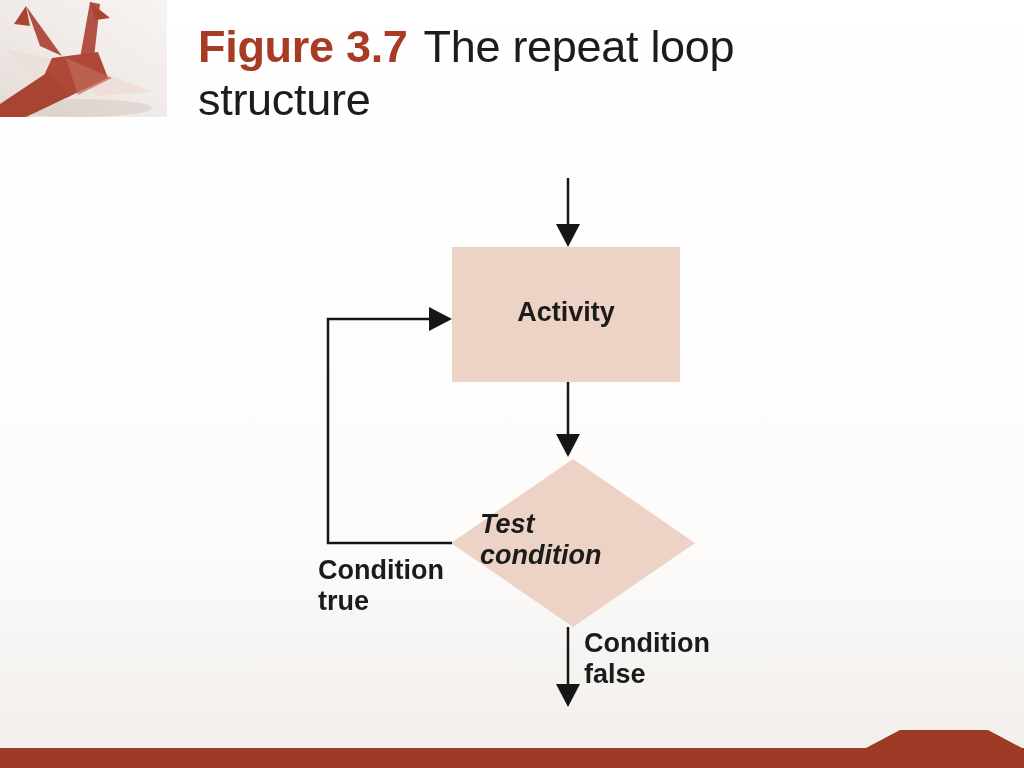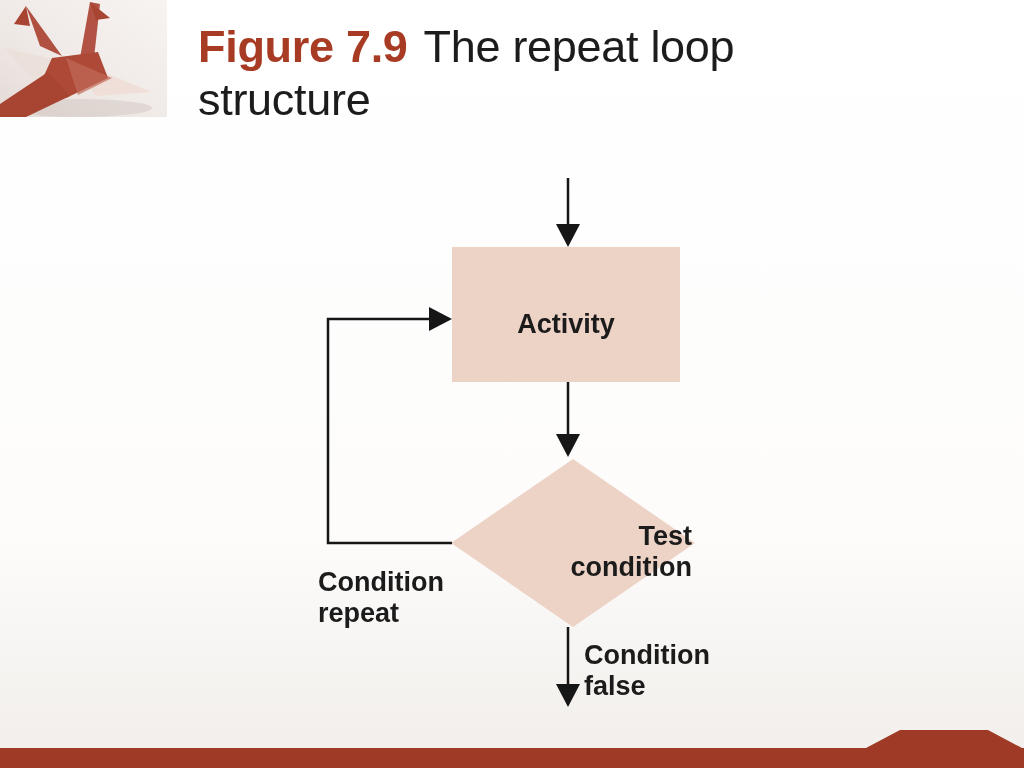--- a/index.html
+++ b/index.html
@@ -13,23 +13,23 @@
   .slide-title {
     position:absolute; left:198px; top:20px; width:672px;
     font-size:45px; line-height:53px; letter-spacing:-0.3px; color:#1c1c1c;
   }
   .slide-title .fig { color:#A83B24; font-weight:bold; margin-right:16px; }
   
   .fc { position:absolute; left:0; top:0; }
   .fc line, .fc polyline { stroke:#161616; stroke-width:2.5; fill:none; }
   .fc .head { fill:#161616; stroke:none; }
   
-  .lbl { position:absolute; color:#1b1b1b; font-weight:bold; font-size:27px; line-height:31px;margin-top:12px; }
+  .lbl { position:absolute; color:#1b1b1b; font-weight:bold; font-size:27px; line-height:31px; }
   .lbl-activity { left:452px; top:297px; width:228px; text-align:center; }
-  .lbl-test { left:492px; top:509px; width:200px; text-align:right; }
+  .lbl-test { left:480px; top:509px; width:200px; text-align:left;font-style:italic; }
   .lbl-false { left:318px; top:555px; }
   .lbl-true { left:584px; top:628px; }
 </style>
 </head>
 <body>
 
 <div class="slide">
 
   <div class="crane-wrap">
     <svg width="167" height="117" viewBox="0 0 167 117">
@@ -48,21 +48,21 @@
       <polygon points="26,6 14,24 30,26" fill="#a84432"></polygon>
       <polygon points="80,58 90,2 100,4 94,58" fill="#b25244"></polygon>
       <polygon points="90,2 110,18 96,20" fill="#a84432"></polygon>
       <polygon points="52,58 98,52 108,78 66,98 42,80" fill="#ad4936"></polygon>
       <polygon points="48,72 70,96 26,117 0,117 0,104" fill="#a84432"></polygon>
       <polygon points="66,58 112,78 78,95" fill="#c06b58" opacity="0.7"></polygon>
     </svg>
   </div>
 
   <div class="slide-title">
-    <span class="fig">Figure 7.9</span><span>The repeat loop structure</span>
+    <span class="fig">Figure 3.7</span><span>The repeat loop structure</span>
   </div>
 
   <svg class="fc" width="1024" height="768" viewBox="0 0 1024 768">
 
     <line x1="568" y1="178" x2="568" y2="228"></line>
     <polygon class="head" points="568,247 556,224 580,224"></polygon>
 
     <rect x="452" y="247" width="228" height="135" fill="#EDD3C6"></rect>
 
     <line x1="568" y1="382" x2="568" y2="438"></line>
@@ -81,21 +81,21 @@
 
   <div class="lbl lbl-activity">Activity</div>
 
   <div class="lbl lbl-test">
     <div>Test</div>
     <div>condition</div>
   </div>
 
   <div class="lbl lbl-false">
     <div>Condition</div>
-    <div>repeat</div>
+    <div>true</div>
   </div>
 
   <div class="lbl lbl-true">
     <div>Condition</div>
     <div>false</div>
   </div>
 
 </div>
 
 </body></html>

